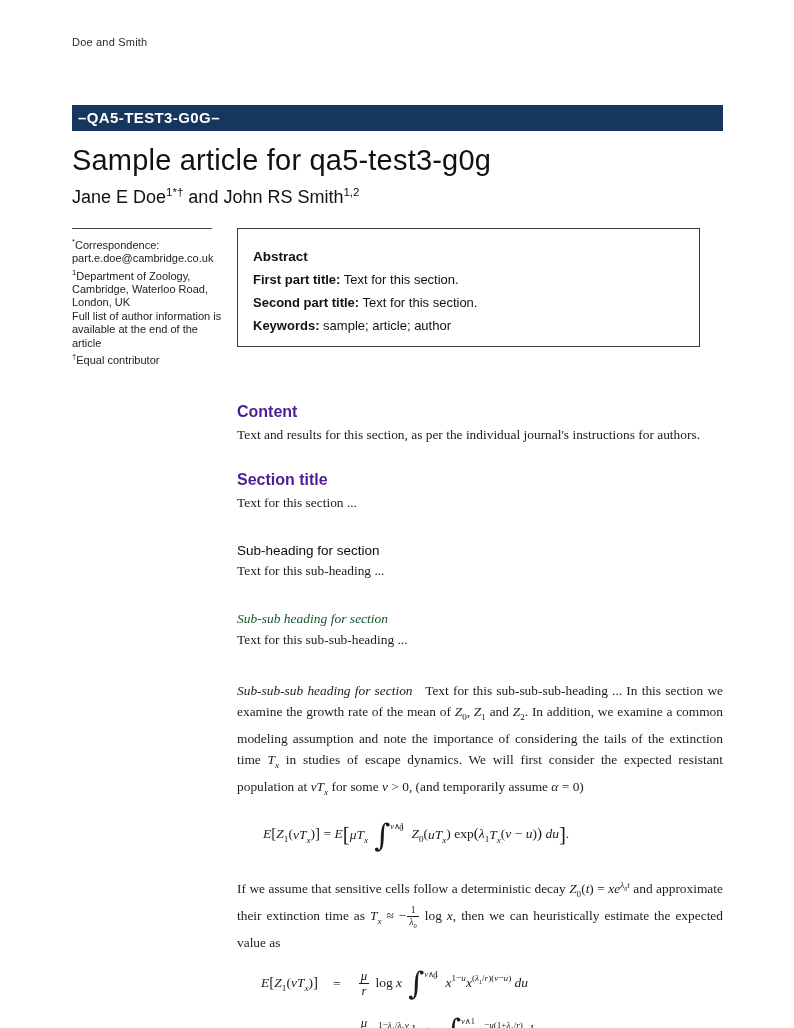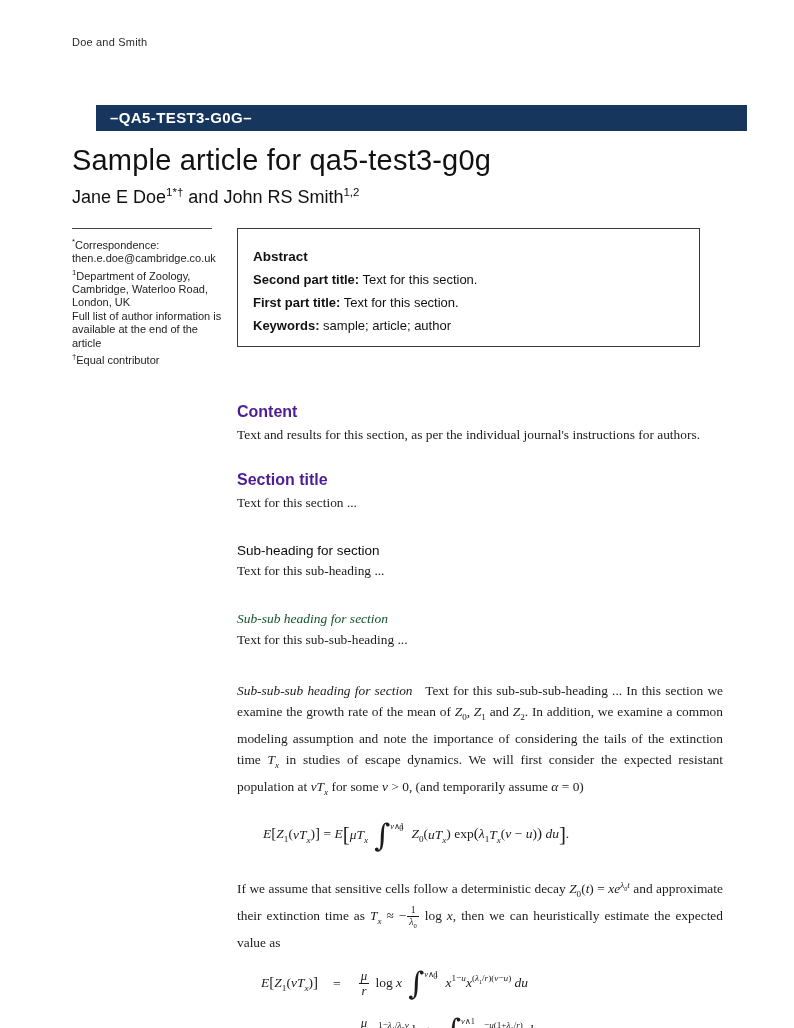--- a/index.html
+++ b/index.html
@@ -14,30 +14,30 @@
     font-family: "Liberation Serif", serif;
   }
   .running-head {
     margin: 36px 72px 10px 72px;
     font-family: "Liberation Sans", sans-serif;
     font-size: 11px;
     color: #2b2b2b;
     letter-spacing: 0.2px;
   }
   .banner {
-    margin: 57px 71px 0 96px;
+    margin: 57px 71px 0 72px;
     width: 651px;
     height: 26px;
     line-height: 26px;
     background: #17365d;
     color: #ffffff;
     font-family: "Liberation Sans", sans-serif;
     font-weight: bold;
     font-size: 15px;
-    padding-left: 14px;
+    padding-left: 6px;
     letter-spacing: 0.4px;
   }
   .title {
     margin: 13px 72px 0 72px;
     font-family: "Liberation Sans", sans-serif;
     font-weight: 500;
     font-size: 29px;
     color: #111;
     letter-spacing: 0.2px;
   }
@@ -155,33 +155,33 @@
 
   <h1 class="title">Sample article for qa5-test3-g0g</h1>
 
   <div class="authors">Jane E Doe<sup>1*†</sup> and John RS Smith<sup>1,2</sup></div>
 
   <div class="layout-row">
 
     <aside class="side">
       <div class="side-rule"></div>
       <div class="side-line"><sup>*</sup>Correspondence:</div>
-      <div class="side-line">then.e.doe@cambridge.co.uk</div>
+      <div class="side-line">part.e.doe@cambridge.co.uk</div>
       <div class="side-line"><sup>1</sup>Department of Zoology,</div>
       <div class="side-line">Cambridge, Waterloo Road,</div>
       <div class="side-line">London, UK</div>
       <div class="side-line">Full list of author information is</div>
       <div class="side-line">available at the end of the article</div>
       <div class="side-line"><sup>†</sup>Equal contributor</div>
     </aside>
 
     <div class="abstract-box">
       <div class="abs-heading">Abstract</div>
+      <p><b>First part title:</b> <span>Text for this section.</span></p>
       <p><b>Second part title:</b> <span>Text for this section.</span></p>
-      <p><b>First part title:</b> <span>Text for this section.</span></p>
       <p><b>Keywords:</b> <span>sample; article; author</span></p>
     </div>
 
   </div>
 
   <main class="main-col">
 
     <div class="sec-heading">Content</div>
     <p class="body-text">Text and results for this section, as per the individual journal's instructions for authors.</p>
 

